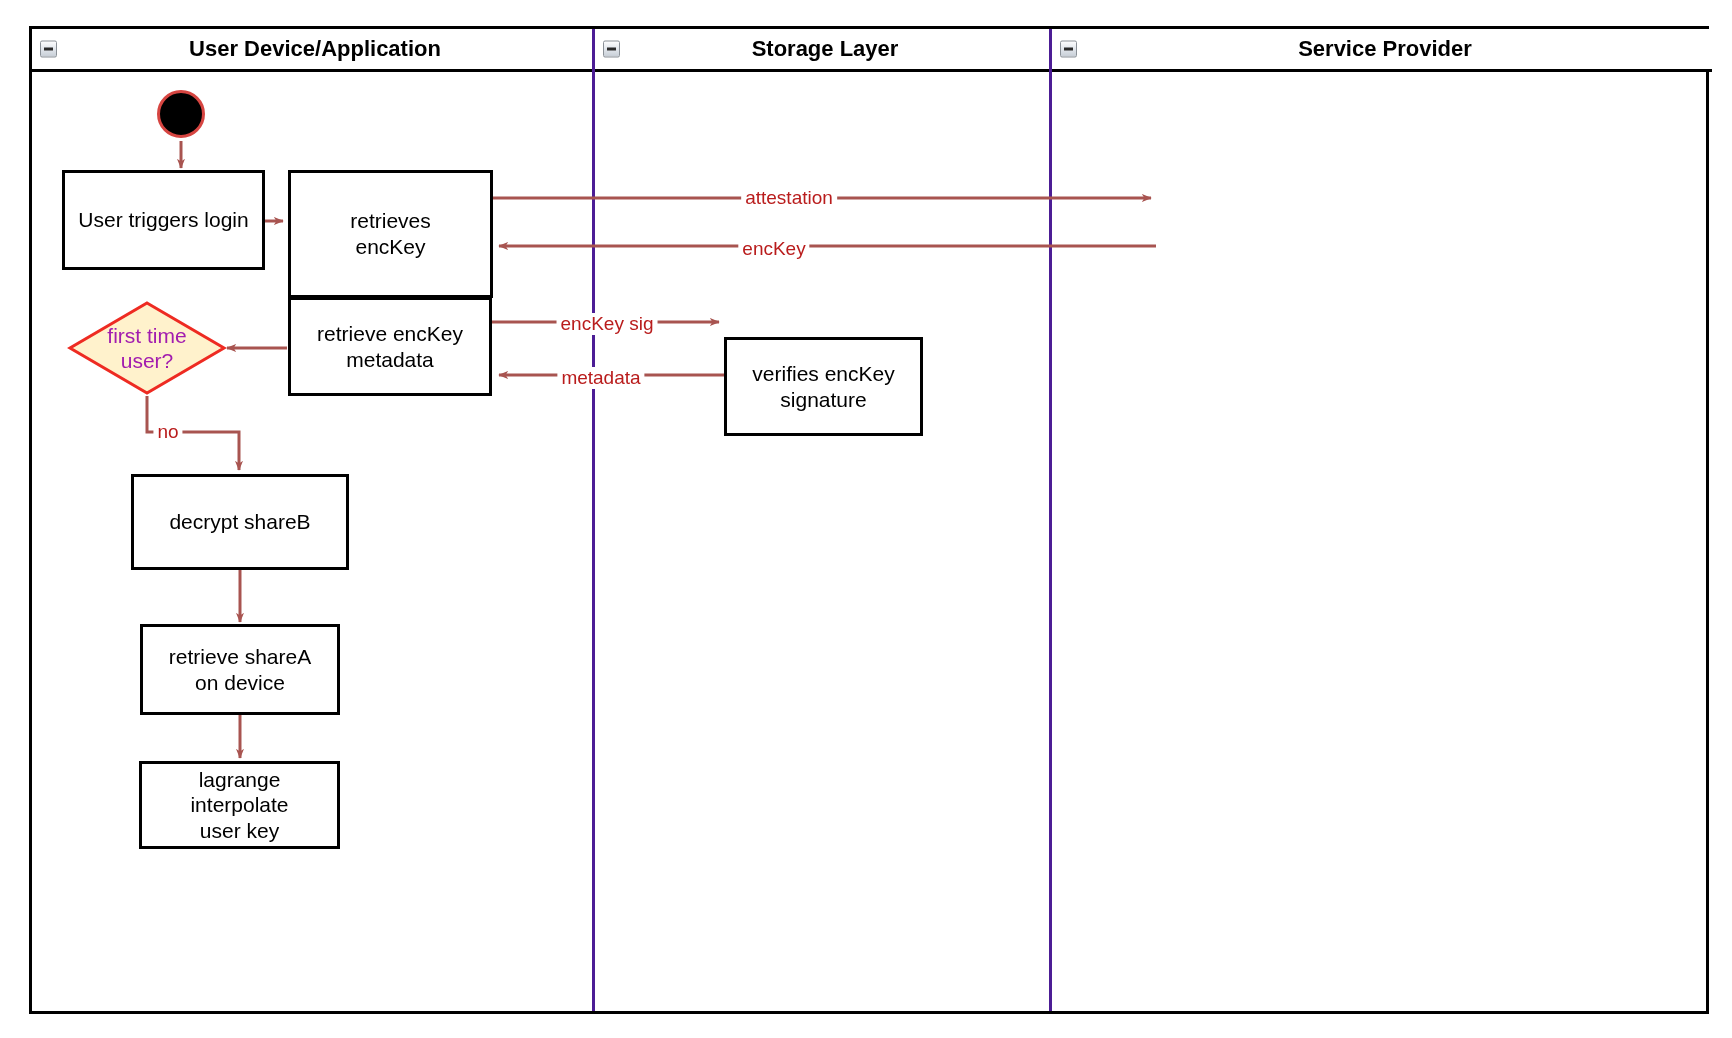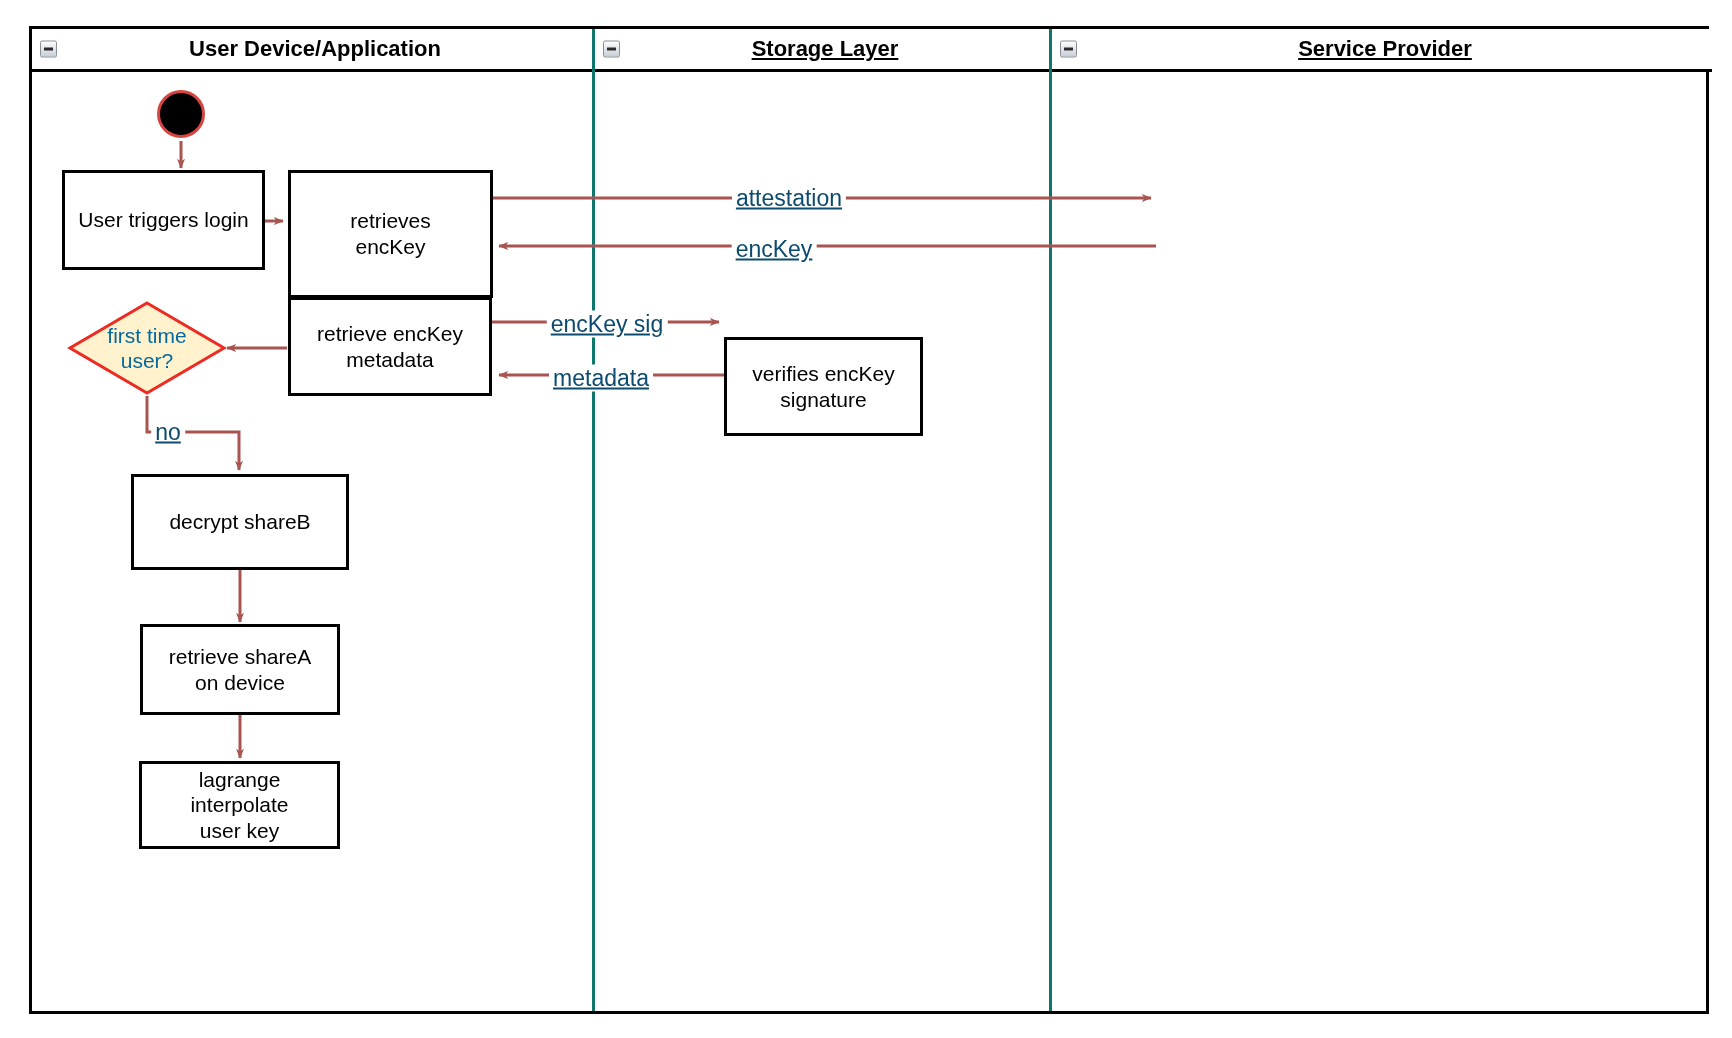--- a/index.html
+++ b/index.html
@@ -25,21 +25,21 @@
     border: 3px solid #000000;
     box-sizing: border-box;
     background: #ffffff;
   }
   .lane {
     position: absolute;
     top: 0;
     height: 100%;
     box-sizing: border-box;
   }
-  .lane + .lane { border-left: 3px solid #0f766e; text-decoration: underline; }
+  .lane + .lane { border-left: 3px solid #4c1d95; }
   .lane-header {
     position: relative;
     height: 43px;
     border-bottom: 3px solid #000000;
     box-sizing: border-box;
     display: flex;
     align-items: center;
     justify-content: center;
     background: #ffffff;
     padding-left: 6px;
@@ -104,41 +104,40 @@
     position: absolute;
     display: flex;
     align-items: center;
     justify-content: center;
   }
   .decision svg { position: absolute; left: 0; top: 0; }
   .decision .dtext {
     position: relative;
     font-size: 21px;
     line-height: 1.2;
-    color: #0369a1;
+    color: #a21caf;
     text-align: center;
     white-space: pre-line;
   }
 
   
   #edges {
     position: absolute;
     left: 0; top: 0;
     width: 1732px; height: 1038px;
     pointer-events: none;
   }
   .edge-label {
     position: absolute;
-    font-size: 23px;
-    color: #0c4a6e;
+    font-size: 19px;
+    color: #b91c1c;
     background: #ffffff;
     padding: 0 4px;
     white-space: nowrap;
     transform: translate(-50%, -50%);
-    text-decoration: underline;
   }
 </style>
 </head>
 <body>
 
 <div id="stage">
 
   <div class="pool">
 
     <div class="lane" style="left:0px; width:560px;">

